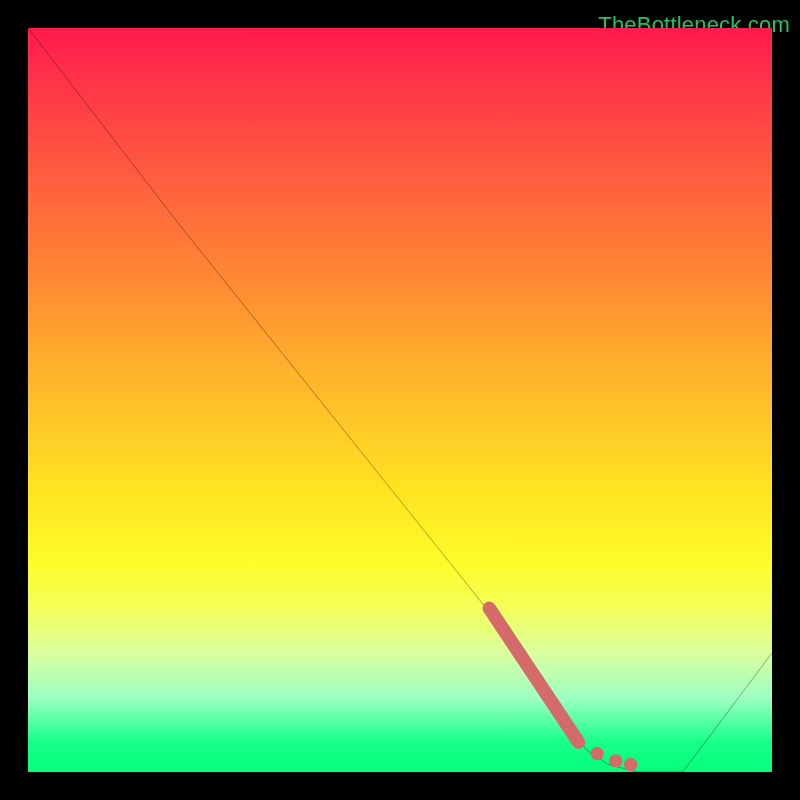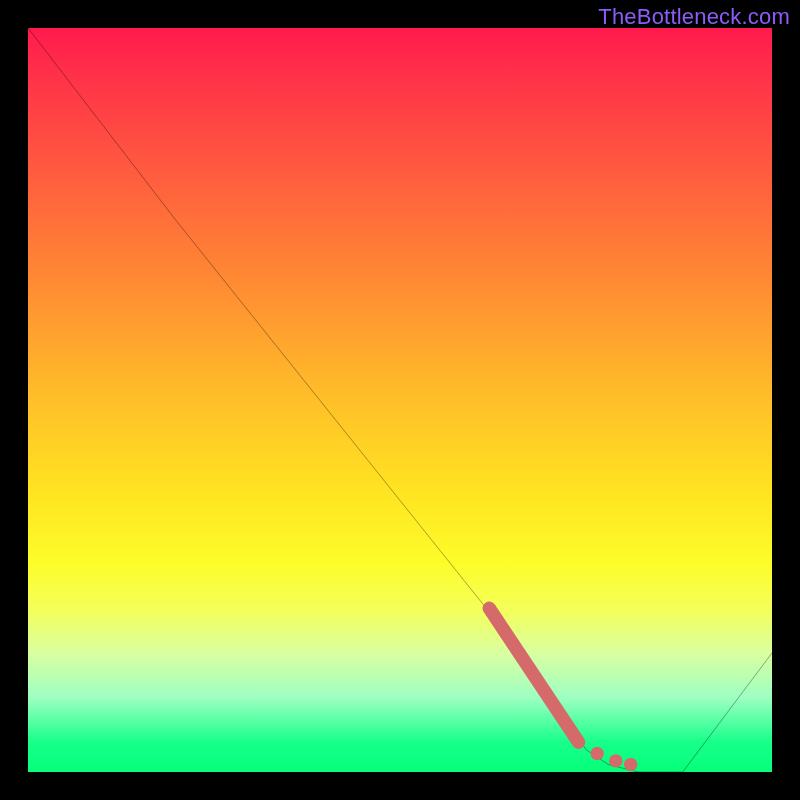--- a/index.html
+++ b/index.html
@@ -12,23 +12,23 @@
     overflow: hidden;
   }
   .frame {
     position: relative;
     width: 800px;
     height: 800px;
     background: #000;
   }
   .watermark {
     position: absolute;
-    top: 4px;
+    top: 12px;
     right: 10px;
-    color: #8b5cf6;
+    color: #22c55e;
     font-size: 22px;
     font-weight: 500;
     letter-spacing: 0.2px;
     user-select: none;
   }
   .plot {
     position: absolute;
     left: 28px;
     top: 28px;
     width: 744px;

